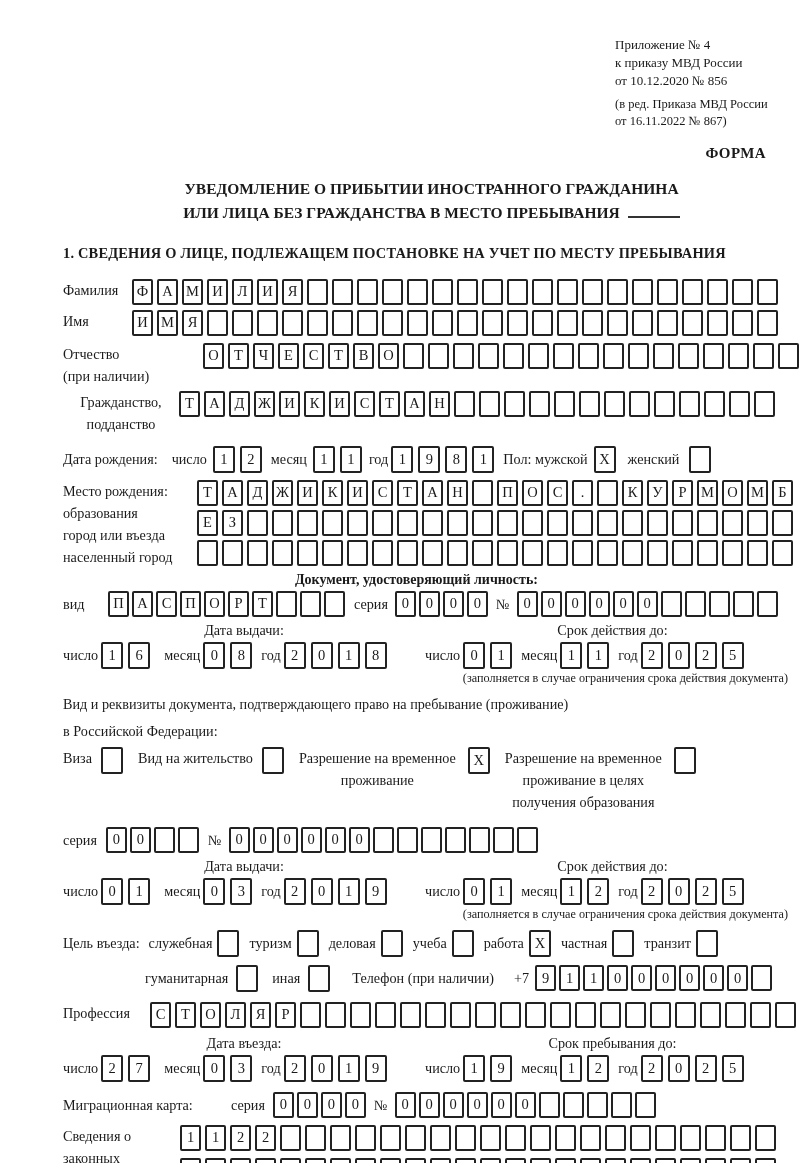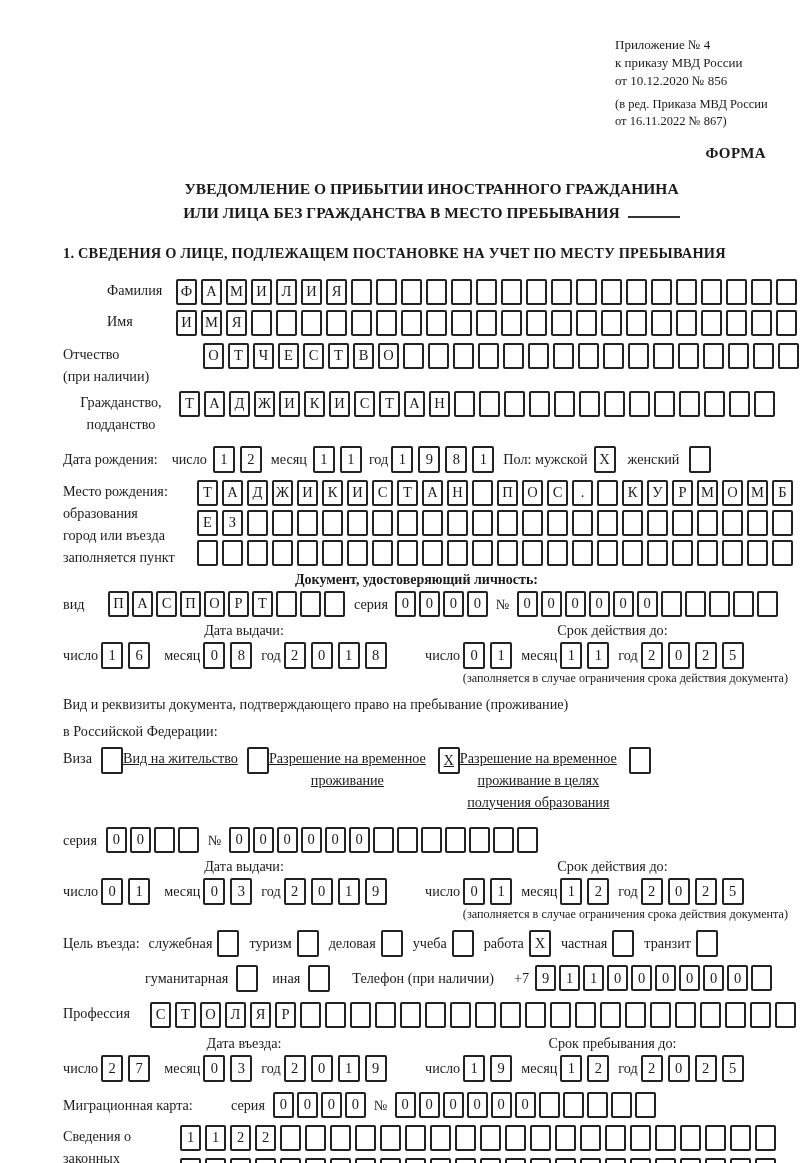--- a/index.html
+++ b/index.html
@@ -11,21 +11,21 @@
   .hdr{margin-left:552px;font-size:13px;line-height:1.4;}
   .hdr .g2{margin-top:5px;font-size:12.5px;}
   .forma{font-weight:bold;font-size:15px;text-align:right;padding-right:34px;margin-top:14px;letter-spacing:.4px;}
   .title{font-weight:bold;font-size:15.5px;text-align:center;margin-top:15px;line-height:1.55;}
   .blank-line{display:inline-block;width:52px;border-bottom:2px solid #333;height:3px;margin-left:8px;}
   .sec{font-weight:bold;font-size:14.4px;margin-top:20px;letter-spacing:.2px;}
 
   .frow{display:flex;align-items:flex-start;}
   .flabel{font-size:14.2px;line-height:22px;flex:none;white-space:nowrap;}
   .lblcol{font-size:14.2px;line-height:22px;flex:none;}
-  .lw1{width:69px;margin-left:44px;}  .lw2{width:140px;} .lw3{width:116px;} .lw4{width:134px;} .lw5{width:117px;} .lwprof{width:87px;}
+  .lw1{width:69px;}  .lw2{width:140px;} .lw3{width:116px;} .lw4{width:134px;} .lw5{width:117px;} .lwprof{width:87px;}
   .cells{display:flex;gap:4px;flex:none;}
   .cells.tight{gap:3px;}
   .cells.dcells{gap:5px;}
   .cell{
     box-sizing:border-box;width:21px;height:26px;border:2px solid #222;border-radius:2px;
     display:inline-flex;align-items:center;justify-content:center;
     font-size:14.5px;flex:none;background:#fff;line-height:1;
   }
   .dcells .cell{width:22px;height:27px;}
   .cb .cell{width:22px;height:27px;}
@@ -38,21 +38,21 @@
   .drow{display:flex;align-items:center;}
   .drow .flabel{margin-right:3px;}
   .ml8{margin-left:9px;}
   .ml14{margin-left:14px;}
   .footnote{font-size:12.2px;text-align:right;padding-right:12px;margin-top:2px;}
   .intro{font-size:14.2px;margin-top:10px;}
   .intro2{font-size:14.2px;margin-top:10px;}
   .optrow{display:flex;align-items:flex-start;margin-top:7px;}
   .opt{display:flex;align-items:flex-start;}
   .opt .flabel{margin-right:9px;}
-  .optml{text-decoration:underline;}
+  .optml{margin-left:15px;}
   .optcenter{text-align:center;font-size:14.2px;line-height:22px;white-space:nowrap;}
   .gaprow{margin-top:14px;}
   .purp .flabel{margin-right:5px;}
   .purp .cb{margin-right:10px;}
   .repcol{flex:none;}
   .repcol .cells{margin-bottom:7px;}
 </style>
 </head>
 <body>
 
@@ -234,21 +234,21 @@
     <span class="cells cb">
         <span class="cell"></span>
       </span>
   </div>
 
   <div class="frow" style="margin-top:7px;">
     <span class="lblcol lw4">
       <div>Место рождения:</div>
       <div>образования</div>
       <div>город или въезда</div>
-      <div>заполняется пункт</div>
+      <div>населенный город</div>
     </span>
     <span>
       <div class="cells" style="margin-bottom:4px;">
           <span class="cell">Т</span>
           <span class="cell">А</span>
           <span class="cell">Д</span>
           <span class="cell">Ж</span>
           <span class="cell">И</span>
           <span class="cell">К</span>
           <span class="cell">И</span>

